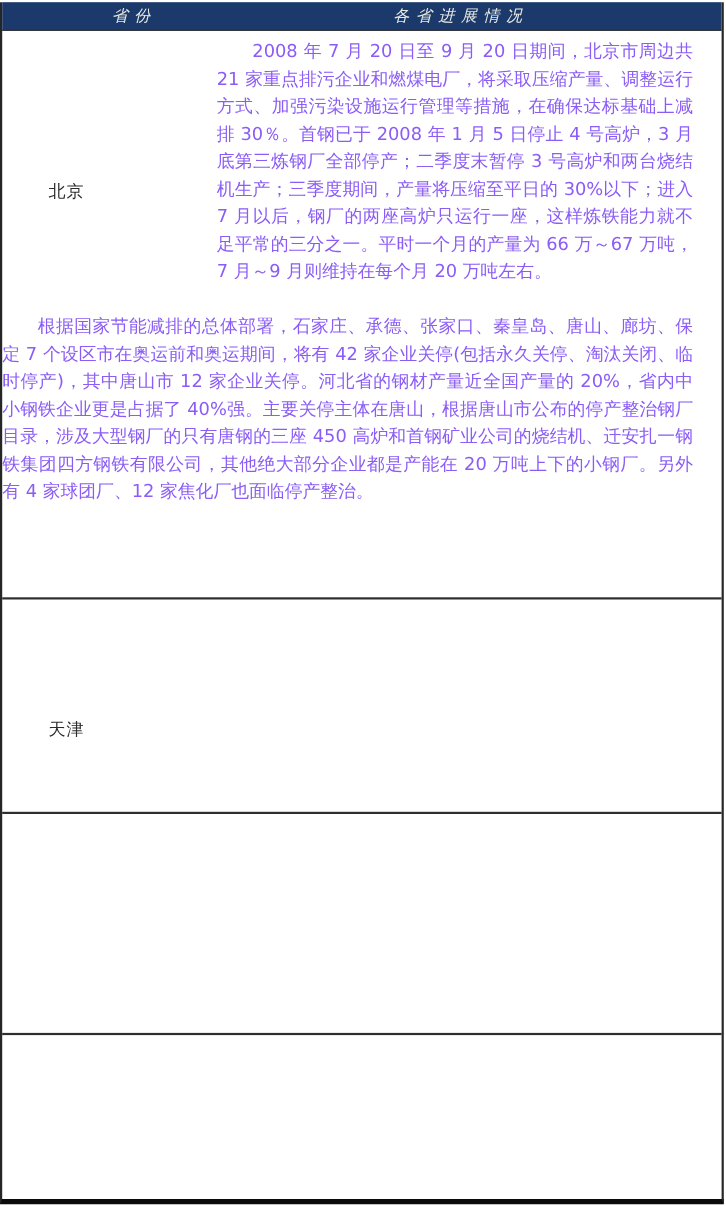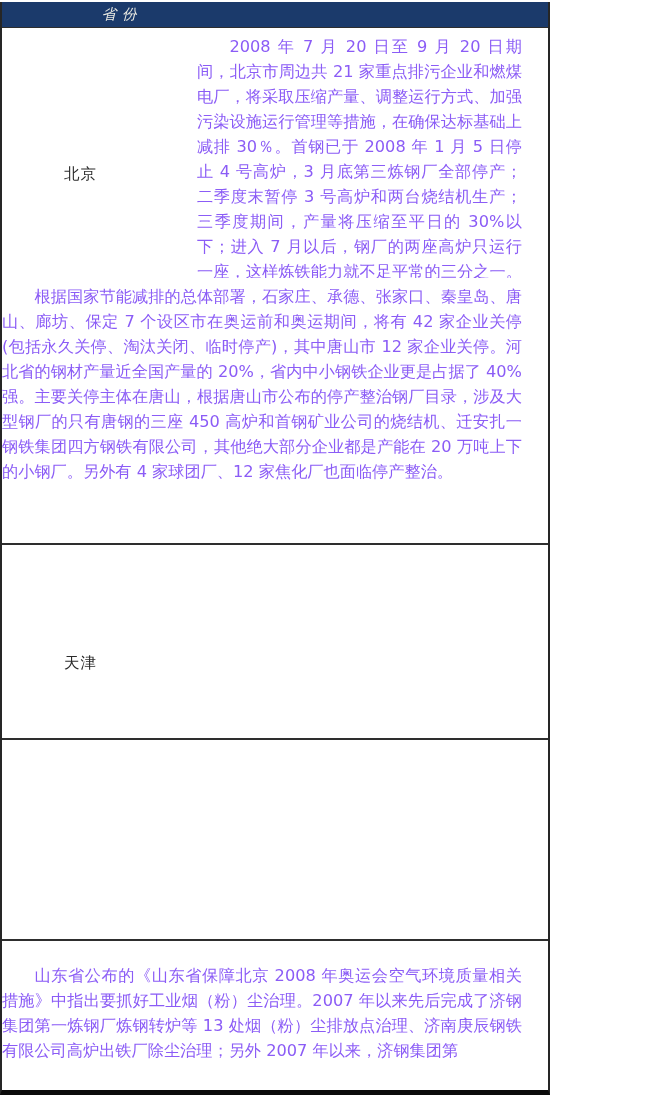--- a/index.html
+++ b/index.html
@@ -3,21 +3,21 @@
 <meta charset="utf-8">
 <style>
   * { margin: 0; padding: 0; box-sizing: border-box; }
   html, body {
     width: 660px;
     background: #ffffff;
     font-family: "DejaVu Sans", sans-serif;
   }
   .doc-table {
     position: relative;
-    width: 550px;
+    width: 658px;
     margin: 2px 2px 0 0;
     border-left: 2px solid #262626;
     border-right: 2px solid #262626;
     border-bottom: 5px solid #0b0b0b;
     background: #ffffff;
     color: #141414;
   }
   .thead {
     display: flex;
     height: 26px;
@@ -36,21 +36,21 @@
   .th.col-progress { flex: 1; padding-right: 60px; }
   .trow {
     display: flex;
     border-bottom: 2px solid #2e2e2e;
     overflow: hidden;
   }
   .trow.no-bottom-border { border-bottom: none; }
   .trow.last { border-bottom: none; }
   .cell-province {
     width: 195px;
-    padding-left: 62px;
+    padding-left: 42px;
     display: flex;
     align-items: center;
     font-size: 15.5px;
     letter-spacing: 1px;
     color: #2b2b2b;
     margin-top: 43px;
   }
   .cell-progress {
     flex: 1;
     padding: 6px 26px 4px 0;
@@ -68,20 +68,21 @@
   .row-shandong  { height: 149px; }
   .row-shandong .cell-progress { padding-top: 22px; }
 </style>
 </head>
 <body>
 
 <div class="doc-table">
 
   <div class="thead">
     <div class="th col-province">省份</div>
+    <div class="th col-progress">各省进展情况</div>
   </div>
 
   <div class="trow row-beijing no-bottom-border">
     <div class="cell-province">北京</div>
     <div class="cell-progress">
       <p>2008 年 7 月 20 日至 9 月 20 日期间，北京市周边共 21 家重点排污企业和燃煤电厂，将采取压缩产量、调整运行方式、加强污染设施运行管理等措施，在确保达标基础上减排 30％。首钢已于 2008 年 1 月 5 日停止 4 号高炉，3 月底第三炼钢厂全部停产；二季度末暂停 3 号高炉和两台烧结机生产；三季度期间，产量将压缩至平日的 30%以下；进入 7 月以后，钢厂的两座高炉只运行一座，这样炼铁能力就不足平常的三分之一。平时一个月的产量为 66 万～67 万吨，7 月～9 月则维持在每个月 20 万吨左右。</p>
     </div>
   </div>
 
   <div class="trow row-hebei">
@@ -91,18 +92,15 @@
   </div>
 
   <div class="trow row-tianjin">
     <div class="cell-province">天津</div>
   </div>
 
   <div class="trow row-neimenggu">
   </div>
 
   <div class="trow row-shandong last">
-    <div class="cell-progress">
-      <p>山东省公布的《山东省保障北京 2008 年奥运会空气环境质量相关措施》中指出要抓好工业烟（粉）尘治理。2007 年以来先后完成了济钢集团第一炼钢厂炼钢转炉等 13 处烟（粉）尘排放点治理、济南庚辰钢铁有限公司高炉出铁厂除尘治理；另外 2007 年以来，济钢集团第</p>
-    </div>
   </div>
 
 </div>
 
 </body></html>

